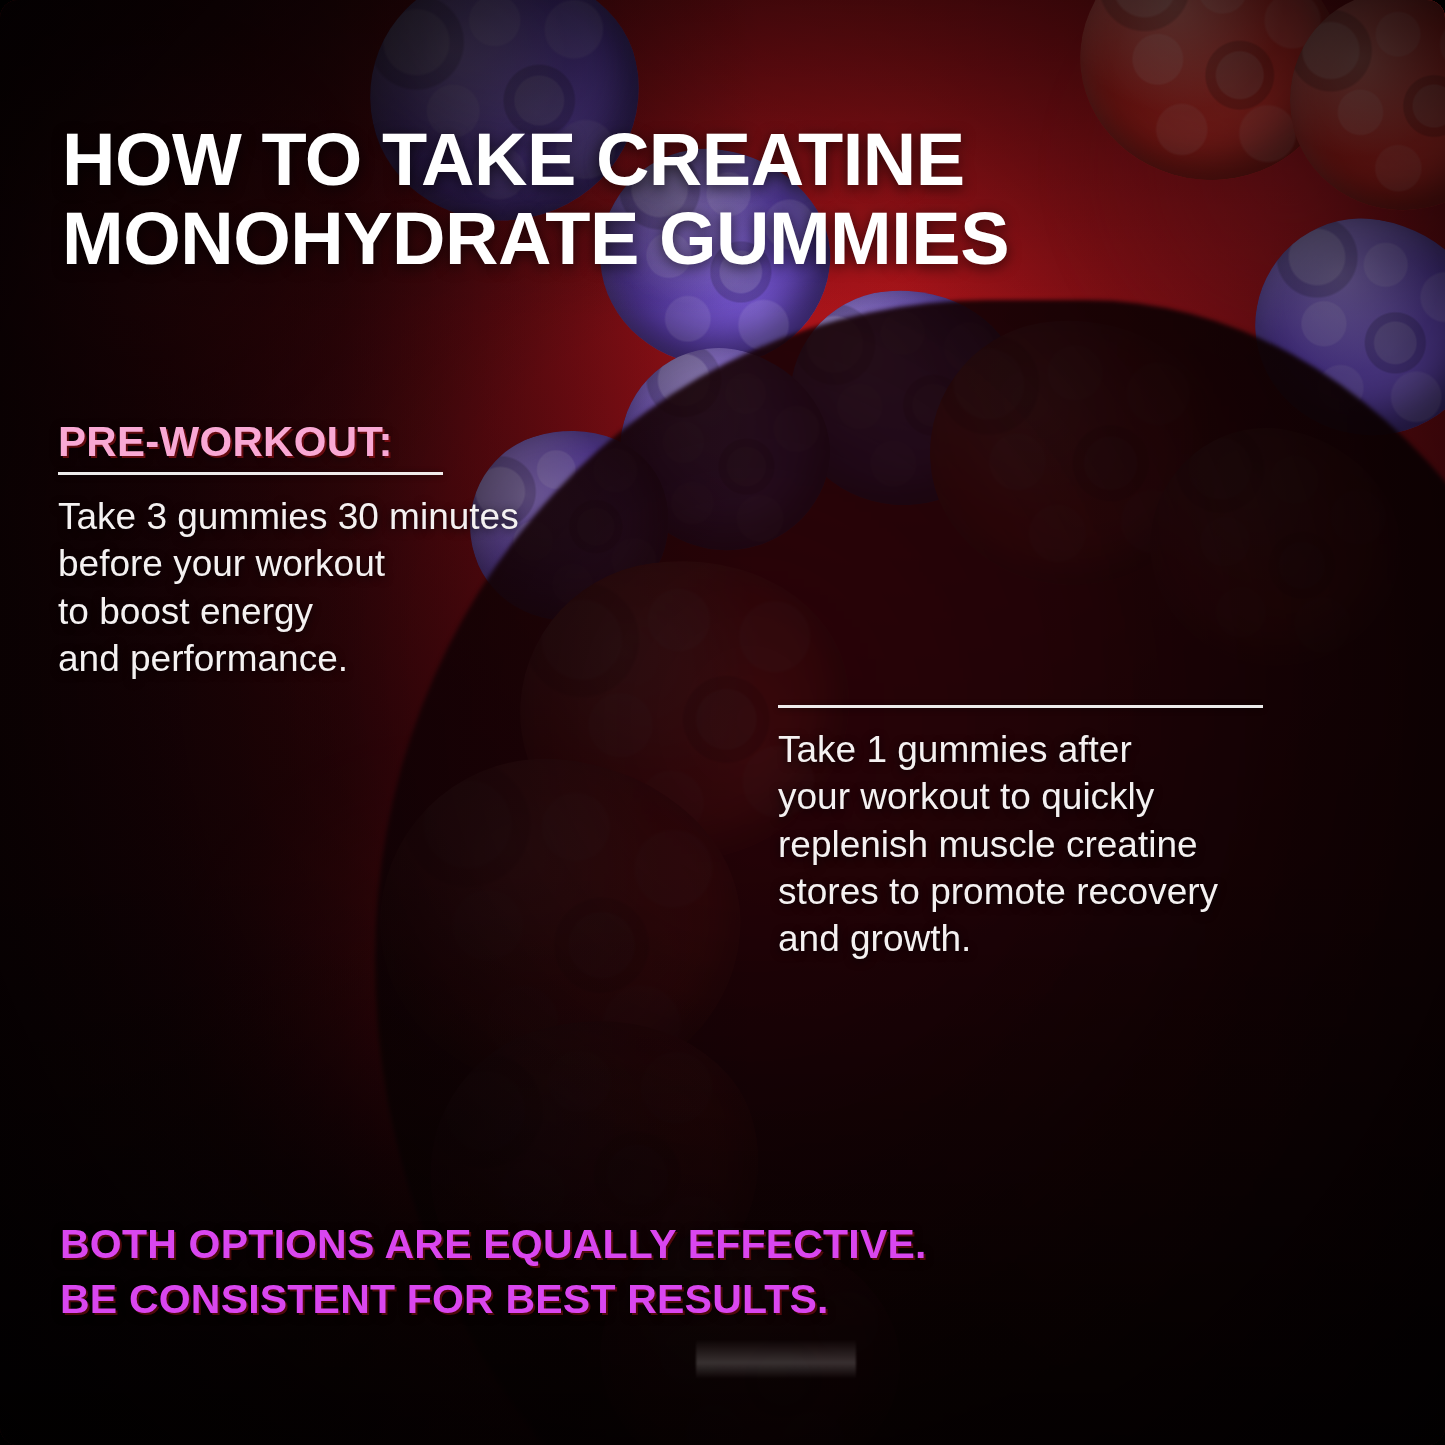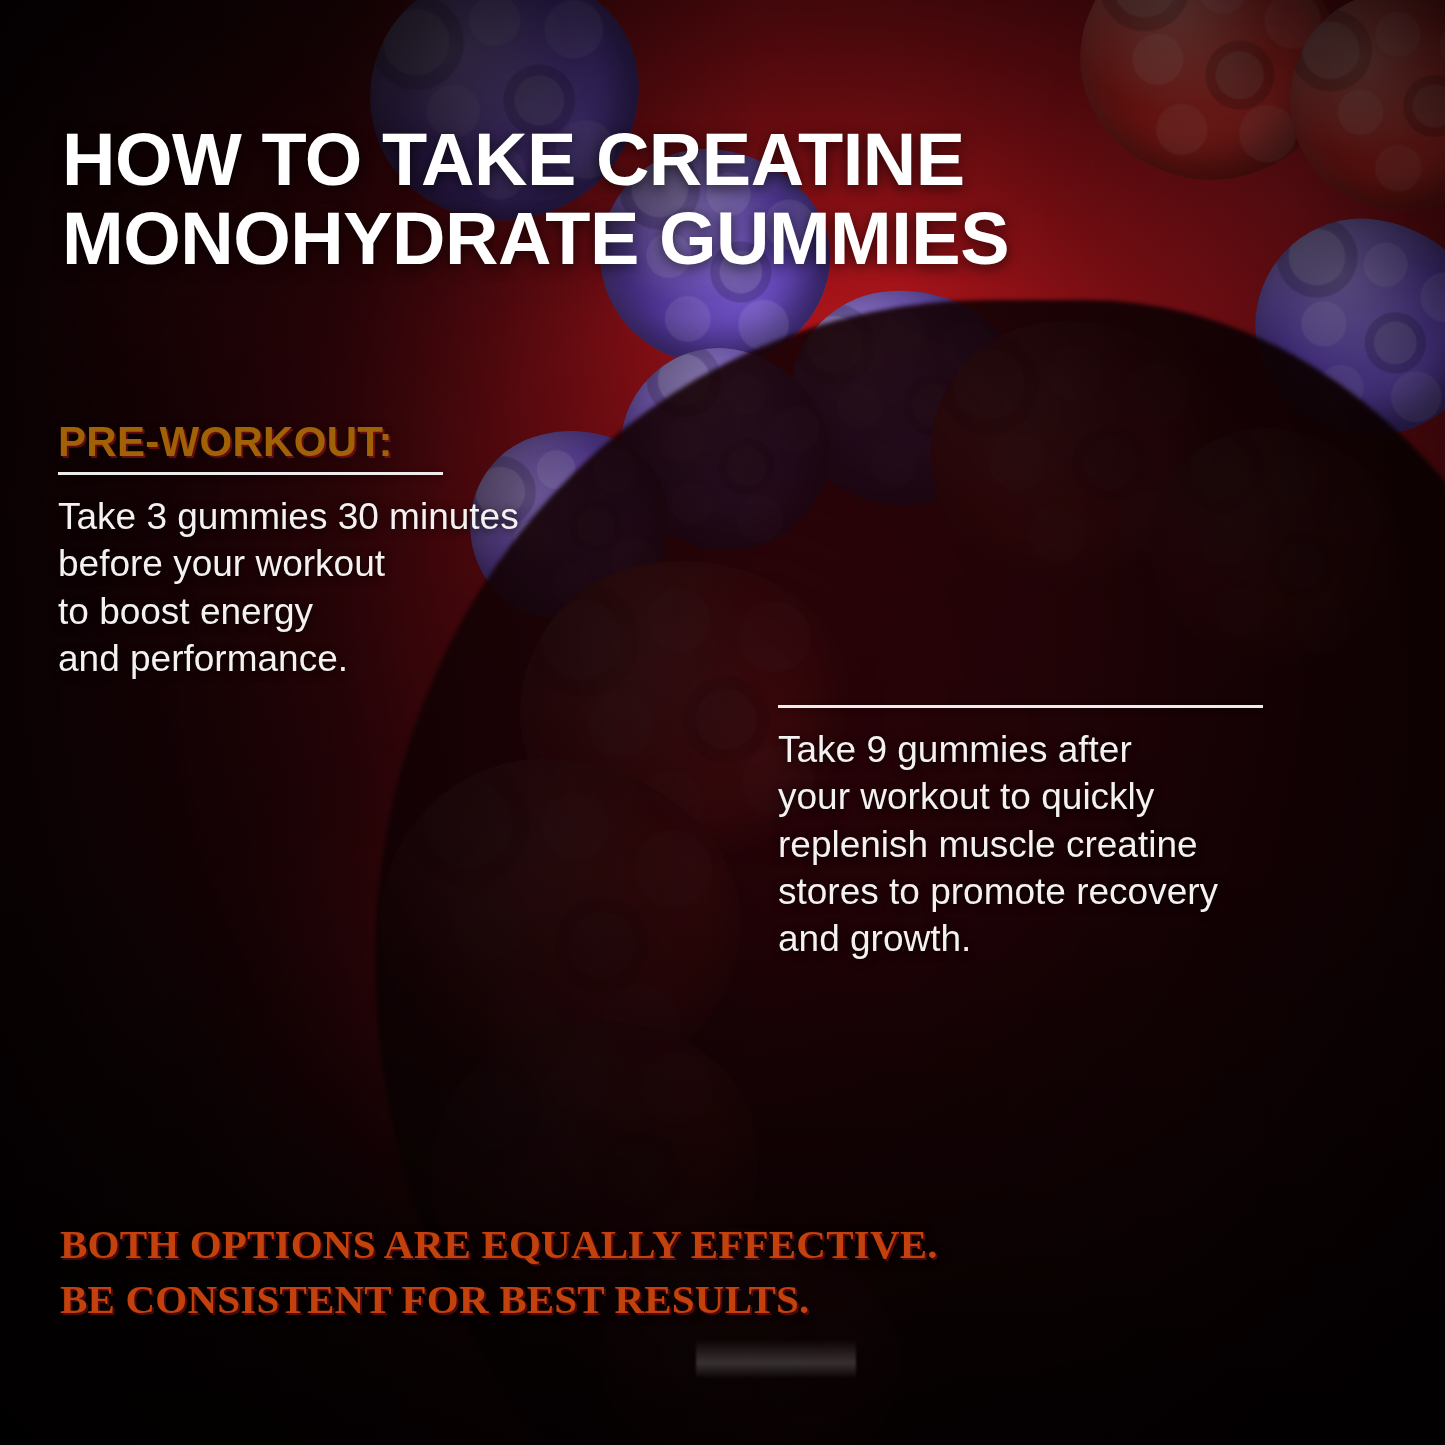--- a/index.html
+++ b/index.html
@@ -7,20 +7,21 @@
     padding: 0;
     background: #000;
   }
   .poster {
     position: relative;
     width: 1445px;
     height: 1445px;
     overflow: hidden;
     font-family: "Liberation Sans", sans-serif;
     background: #2a0205;
+    border-radius: 18px;
   }
 
   
   .bg {
     position: absolute;
     inset: 0;
     overflow: hidden;
   }
   .bg-base {
     position: absolute;
@@ -119,21 +120,21 @@
     font-size: 74px;
     line-height: 1.08;
     font-weight: 700;
     letter-spacing: -0.5px;
     text-transform: uppercase;
     text-shadow: 0 3px 14px rgba(0,0,0,.65);
   }
 
   .block { position: absolute; }
   .block-title {
-    color: #a16207;
+    color: #f9a8d4;
     font-size: 42px;
     font-weight: 700;
     letter-spacing: 0.3px;
     text-transform: uppercase;
     text-shadow: 2px 2px 0 rgba(170,20,25,.55), 0 2px 10px rgba(0,0,0,.6);
     margin: 0 0 6px 0;
   }
   .rule {
     height: 3px;
     background: #ffffff;
@@ -162,29 +163,28 @@
     top: 705px;
     width: 630px;
   }
   .post .rule { width: 485px; }
 
   .footer {
     position: absolute;
     left: 60px;
     bottom: 62px;
     width: 1320px;
-    color: #c2410c;
+    color: #d946ef;
     font-size: 41px;
     line-height: 1.35;
     font-weight: 700;
     letter-spacing: .2px;
     text-transform: uppercase;
     text-shadow: 2px 2px 0 rgba(150,18,22,.5), 0 2px 10px rgba(0,0,0,.65);
     white-space: pre-line;
-    font-family: Liberation Serif, serif;
   }
   .footer .smudge {
     position: absolute;
     left: 636px;
     bottom: 4px;
     width: 160px;
     height: 40px;
     background: linear-gradient(180deg, rgba(255,255,255,.0) 0%, rgba(240,235,235,.20) 60%, rgba(255,255,255,0) 100%);
     filter: blur(1px);
     pointer-events: none;
@@ -261,21 +261,21 @@
       <div class="block-title">PRE-WORKOUT:</div>
       <div class="rule"></div>
       <div class="block-body">Take 3 gummies 30 minutes
 before your workout
 to boost energy
 and performance.</div>
     </div>
 
     <div class="block post">
       <div class="rule"></div>
-      <div class="block-body">Take 9 gummies after
+      <div class="block-body">Take 1 gummies after
 your workout to quickly
 replenish muscle creatine
 stores to promote recovery
 and growth.</div>
     </div>
 
     <div class="footer">
       <span>BOTH OPTIONS ARE EQUALLY EFFECTIVE.
 BE CONSISTENT FOR BEST RESULTS.</span>
       <span class="smudge"></span>

